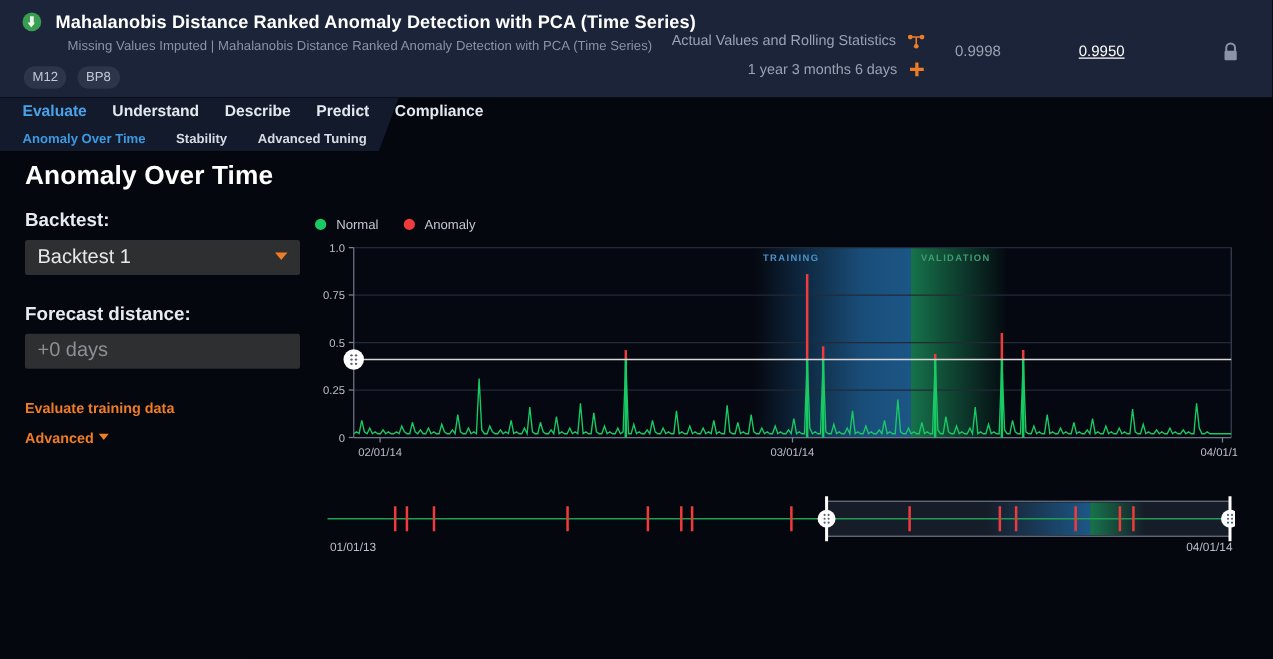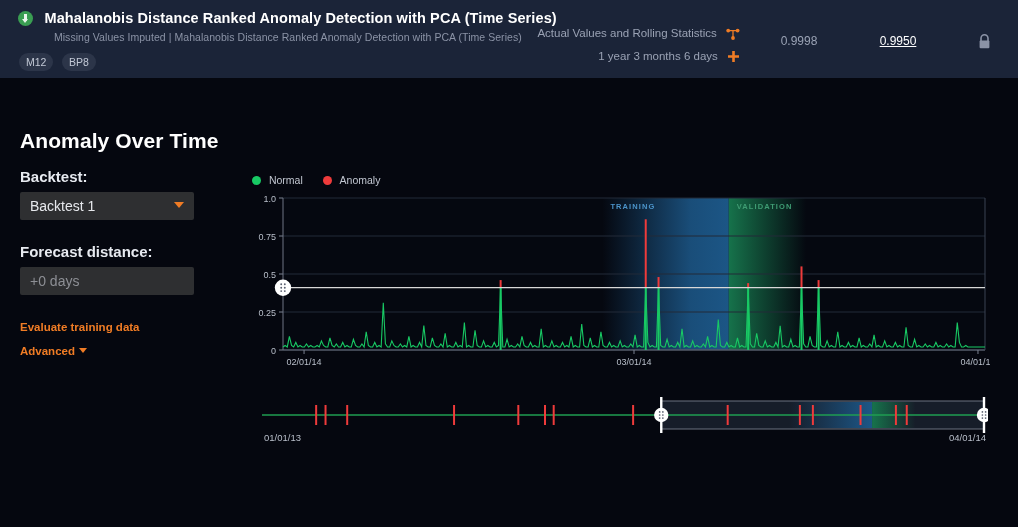--- a/index.html
+++ b/index.html
@@ -46,21 +46,21 @@
     font-size: 10.5px; padding: 3px 7px; border-radius: 9px; margin-right: 4px;
   }
 
   .hdr-mid {
     position: absolute; left: 470px; top: 23px; width: 270px; text-align: right;
   }
   .hdr-mid .row { color: #9aa2b4; font-size: 11.5px; line-height: 20px; white-space: nowrap; }
   .hdr-mid .row .ic { display: inline-block; vertical-align: -3px; margin-left: 6px; }
 
   .metric {
-    position: absolute; top: 34px; font-size: 12px; text-align: center; width: 70px;
+    position: absolute; top: 34px; font-size: 12px; width: 70px;
   }
   .metric.m1 { left: 764px; color: #9aa2b4; }
   .metric.m2 { left: 863px; color: #ffffff; text-decoration: underline; }
 
   .lock { position: absolute; left: 977px; top: 33px; }
 
   
   .tabbar {
     position: absolute; left: 0; top: 78px; width: 1018px; height: 43px;
     background: #05070f;
@@ -88,22 +88,22 @@
     position: absolute; left: 20px; top: 129px;
     color: #ffffff; font-size: 21px; font-weight: bold; letter-spacing: .1px;
   }
 
   
   .sidebar { position: absolute; left: 20px; top: 168px; width: 200px; }
   .field-label {
     color: #e7eaf0; font-size: 15px; font-weight: bold; margin-bottom: 7px;
   }
   .select-box, .text-box {
-    position: relative; width: 174px; height: 28px; background: #2e2f31;
-    border: none; border-radius: 2px; color: #e6e8ec; font-size: 14px;
+    position: relative; width: 220px; height: 28px; background: #2e2f31;
+    border: none; border-radius: 2px; color: #e6e8ec; font-size: 16px;
     padding: 0 10px; line-height: 28px;
   }
   .text-box { color: #8d8f95; }
   .select-box .caret {
     position: absolute; right: 10px; top: 10px;
     width: 0; height: 0; border-left: 5.5px solid transparent;
     border-right: 5.5px solid transparent; border-top: 6.5px solid #f07c25;
   }
   .gap { height: 23px; }
   .link-orange {
@@ -176,20 +176,37 @@
     <div class="metric m2">0.9950</div>
 
     <div class="lock">
       <svg width="15" height="17" viewBox="0 0 15 17">
         <path d="M4 8 V5.2 a3.5 3.5 0 0 1 7 0 V8" stroke="#8b93a6" stroke-width="1.6" fill="none"></path>
         <rect x="2.6" y="7.6" width="9.8" height="7.6" rx="1" fill="#8b93a6"></rect>
       </svg>
     </div>
   </div>
 
+  <div class="tabbar">
+    <div class="tabbar-bg"></div>
+
+    <div class="maintabs">
+      <span class="maintab active">Evaluate</span>
+      <span class="maintab">Understand</span>
+      <span class="maintab">Describe</span>
+      <span class="maintab">Predict</span>
+      <span class="maintab">Compliance</span>
+    </div>
+
+    <div class="subtabs">
+      <span class="subtab active">Anomaly Over Time</span>
+      <span class="subtab">Stability</span>
+      <span class="subtab">Advanced Tuning</span>
+    </div>
+  </div>
 
   <div class="page-title">Anomaly Over Time</div>
 
   <div class="sidebar">
     <div class="field-label">Backtest:</div>
     <div class="select-box">
       <span>Backtest 1</span>
       <span class="caret"></span>
     </div>
 

